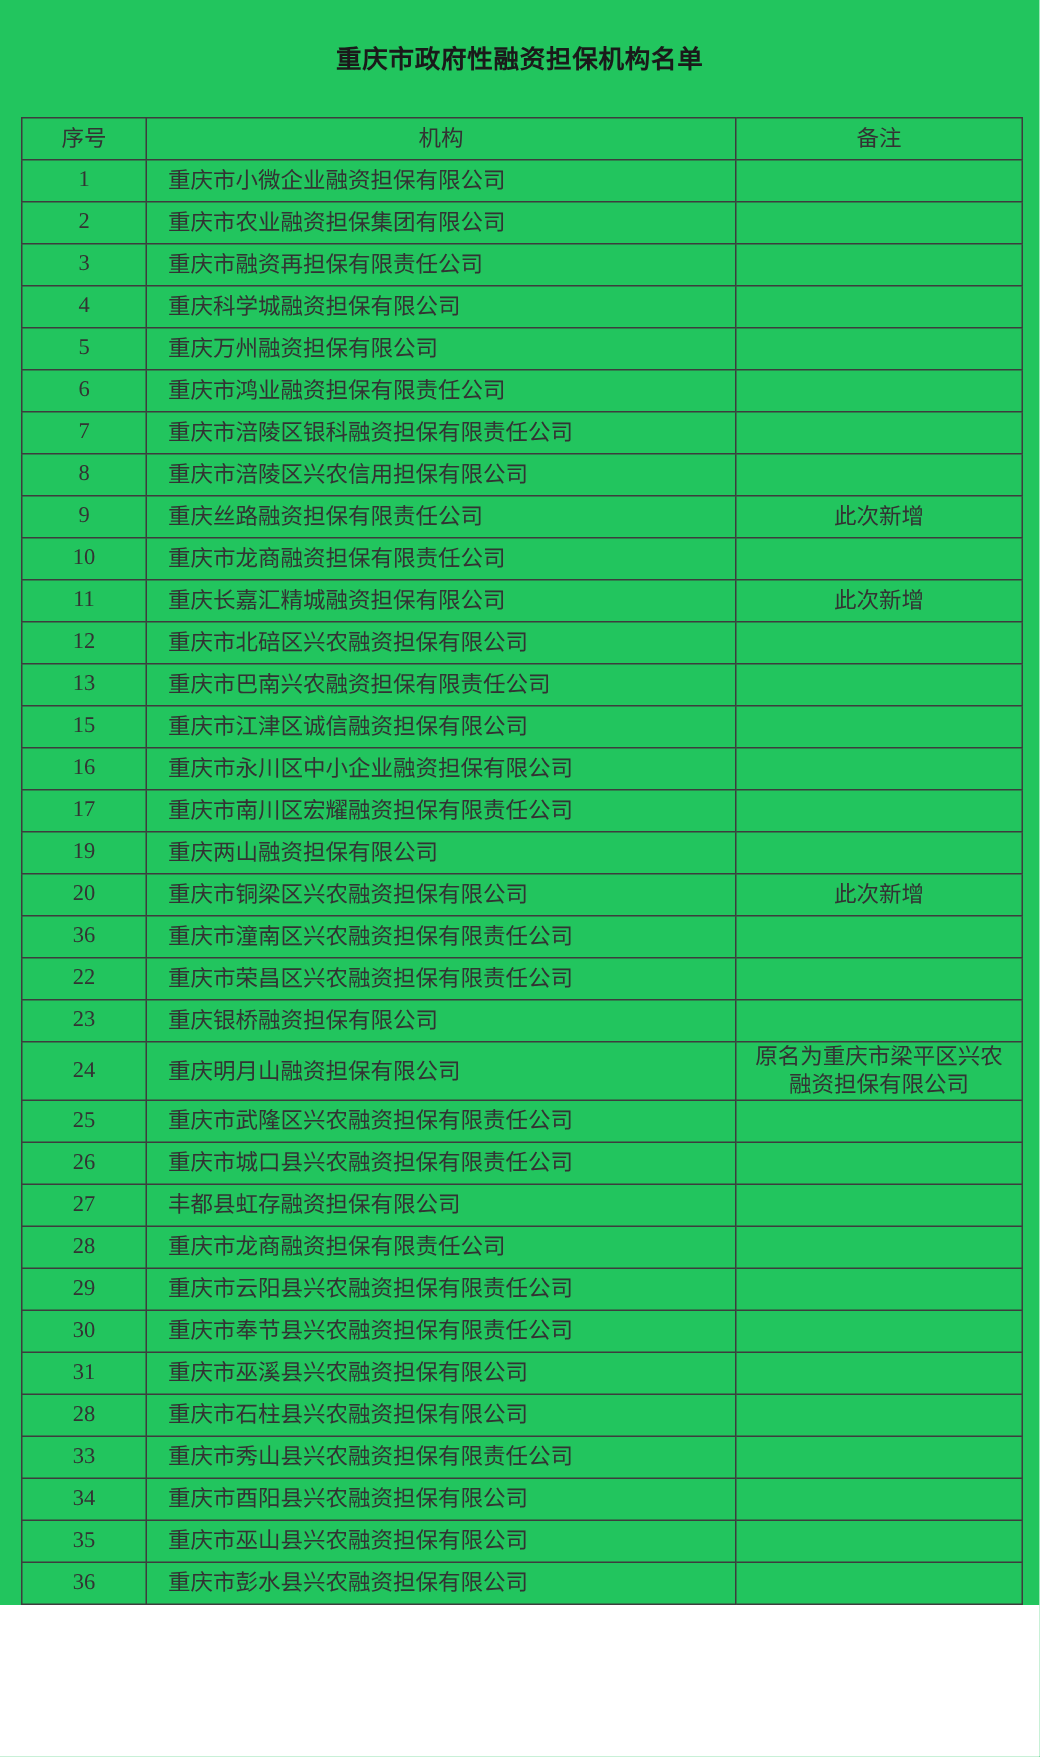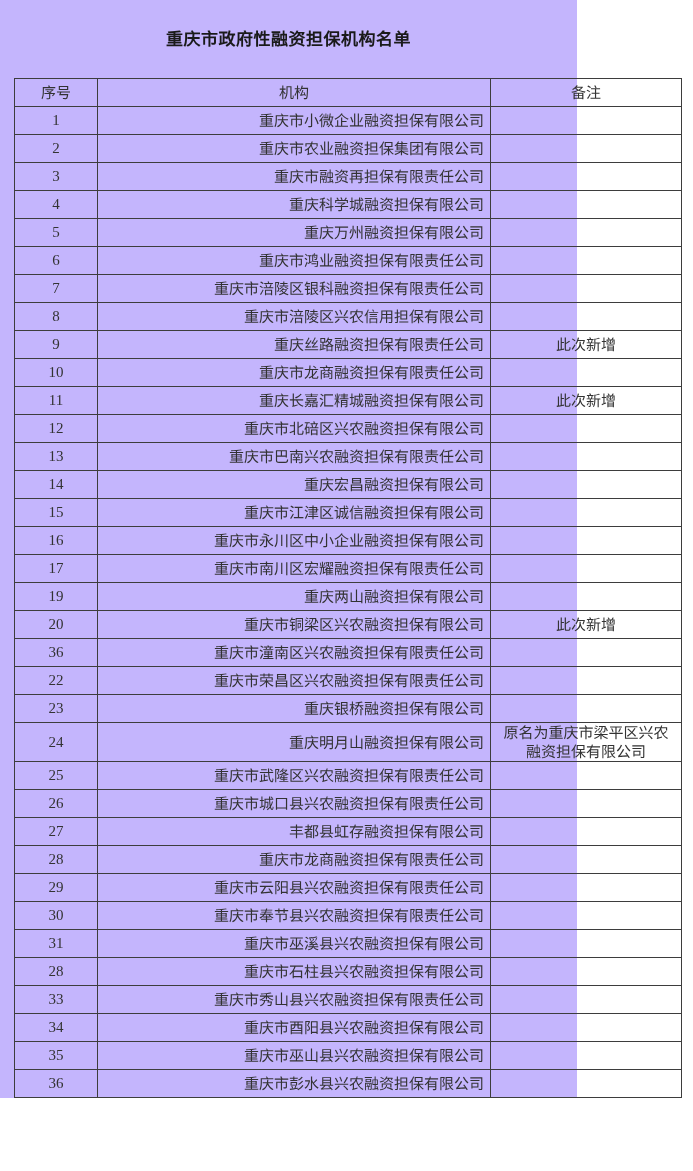--- a/index.html
+++ b/index.html
@@ -5,23 +5,23 @@
   * { margin: 0; padding: 0; box-sizing: border-box; }
   html, body { background: #ffffff; }
   body {
     width: 693px;
     min-height: 1171px;
     margin: 0 auto;
     font-family: "Liberation Sans", "DejaVu Sans", sans-serif;
     color: #333333;
   }
   .doc {
-    width: 577px;
+    width: 693px;
     padding-top: 25px;
-    background: #c4b5fd;
+    background: #22c55e;
   }
   .doc-title {
     text-align: center;
     font-size: 17px;
     font-weight: bold;
     color: #1a1a1a;
     letter-spacing: 0.5px;
     margin-bottom: 28px;
   }
   table.roster {
@@ -49,21 +49,21 @@
     text-align: center;
     padding: 2px 4px;
   }
   td.cell-no {
     text-align: center;
     font-family: "Liberation Serif", "DejaVu Serif", serif;
     font-size: 15px;
     padding: 2px 4px;
   }
   td.cell-org {
-    text-align: right;
+    text-align: left;
     padding: 2px 6px 2px 14px;
   }
   td.cell-note {
     text-align: center;
     padding: 0 8px;
   }
 </style>
 </head>
 <body>
 
@@ -155,25 +155,20 @@
     <td class="cell-org">重庆市北碚区兴农融资担保有限公司</td>
     <td class="cell-note"></td>
   </tr>
 
   <tr>
     <td class="cell-no">13</td>
     <td class="cell-org">重庆市巴南兴农融资担保有限责任公司</td>
     <td class="cell-note"></td>
   </tr>
 
-  <tr>
-    <td class="cell-no">14</td>
-    <td class="cell-org">重庆宏昌融资担保有限公司</td>
-    <td class="cell-note"></td>
-  </tr>
 
   <tr>
     <td class="cell-no">15</td>
     <td class="cell-org">重庆市江津区诚信融资担保有限公司</td>
     <td class="cell-note"></td>
   </tr>
 
   <tr>
     <td class="cell-no">16</td>
     <td class="cell-org">重庆市永川区中小企业融资担保有限公司</td>

